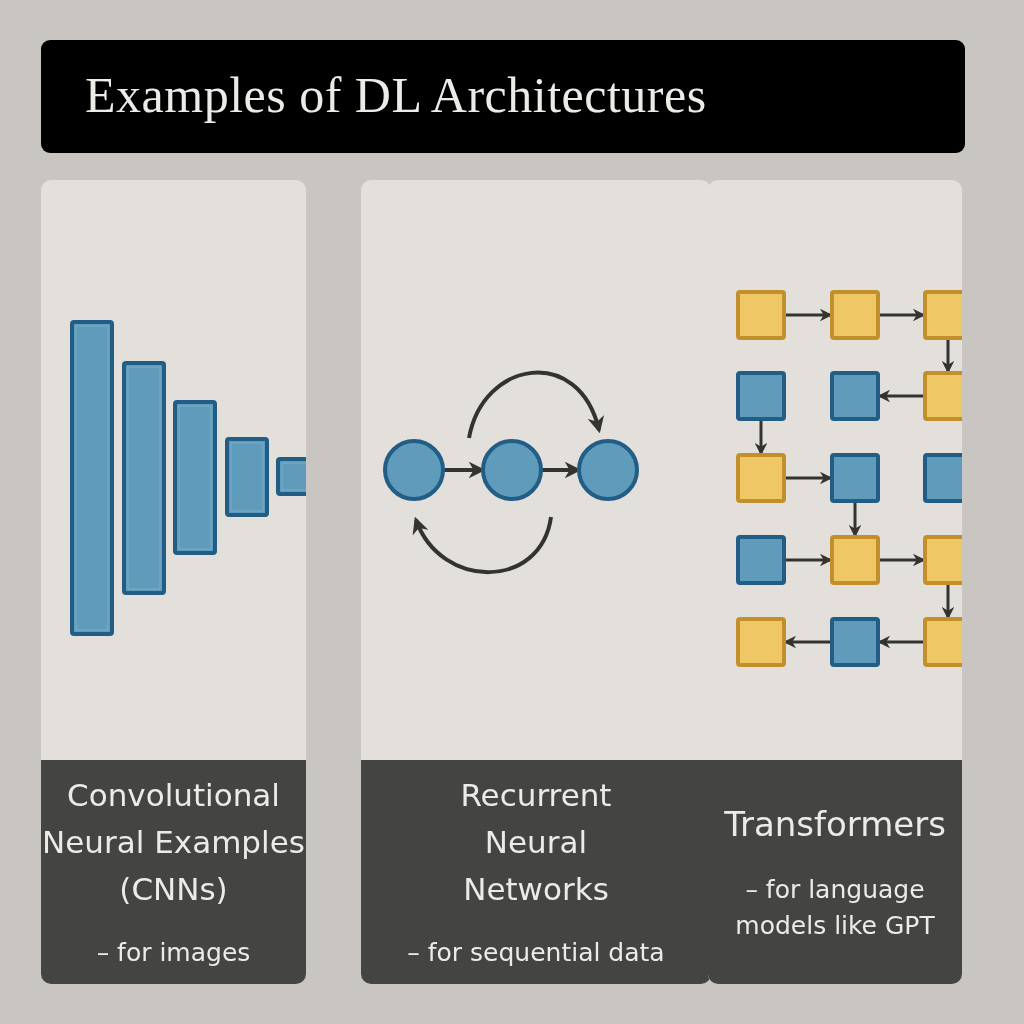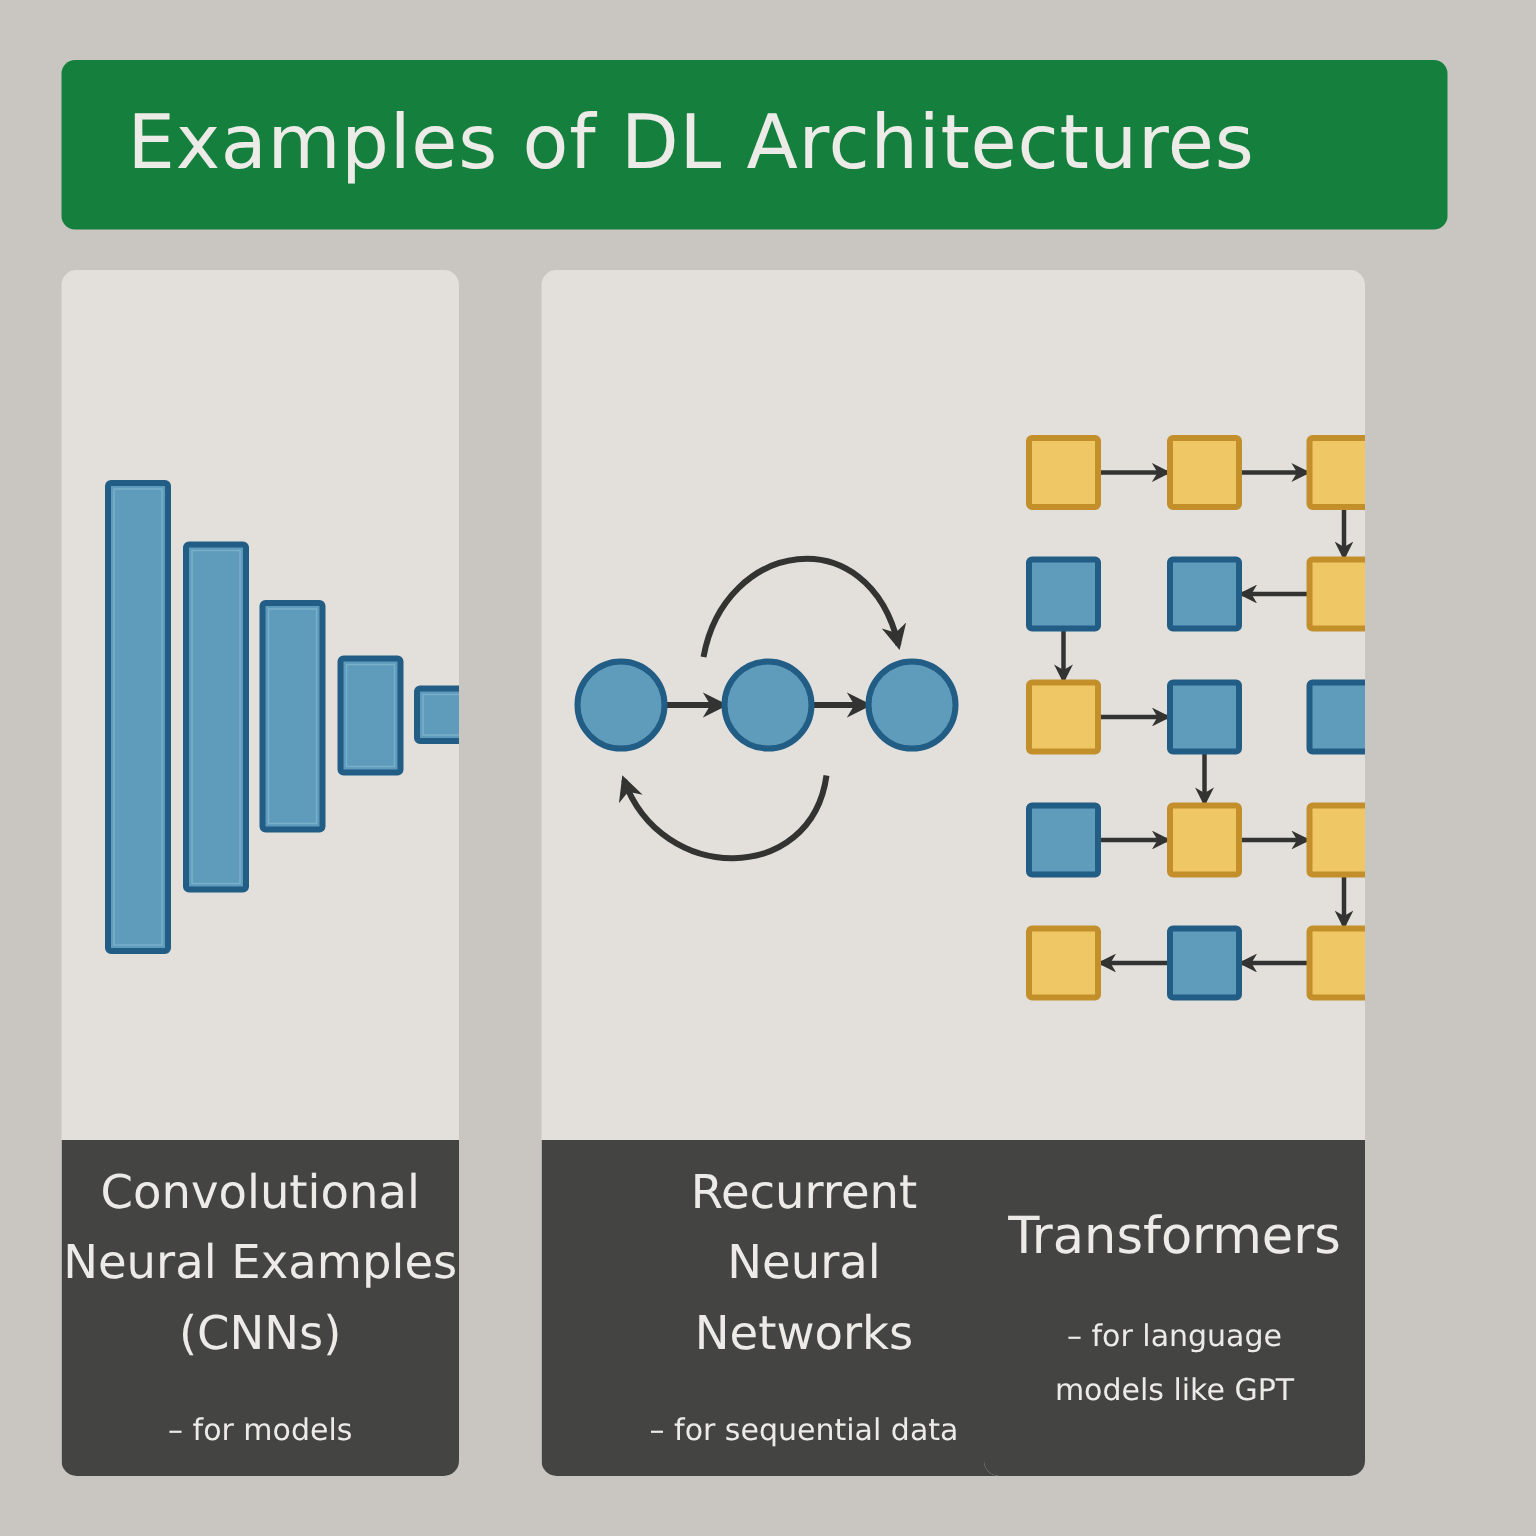--- a/index.html
+++ b/index.html
@@ -1,25 +1,25 @@
 <!DOCTYPE html>
 <html><head>
 <meta charset="utf-8">
 <style>
   html,body{margin:0;padding:0;}
   body{width:1024px;height:1024px;background:#c9c6c1;position:relative;overflow:hidden;font-family:"DejaVu Sans",sans-serif;}
-  .header{position:absolute;left:41px;top:40px;width:924px;height:113px;background:#15803d;border-radius:9px;}
+  .header{position:absolute;left:41px;top:40px;width:924px;height:113px;background:#000000;border-radius:9px;font-family:Liberation Serif, serif;}
   .header-title{position:absolute;left:44px;top:26px;font-size:50px;color:#ecebe7;letter-spacing:0.5px;white-space:nowrap;}
   .panel{position:absolute;top:180px;height:804px;background:#e3e0dc;border-radius:10px;overflow:hidden;}
   .p1{left:41px;width:265px;}
   .p2{left:361px;width:302px;padding-left:48px;}
-  .p3{left:656px;width:254px;}
+  .p3{left:708px;width:254px;}
   .caption{position:absolute;left:0;right:0;bottom:0;height:224px;background:#444542;display:flex;flex-direction:column;justify-content:center;align-items:center;text-align:center;color:#ecebe7;}
   .cap-title{font-size:31px;line-height:47px;}
-  .cap-sub{font-size:20px;line-height:40px;margin-top:20px;}
+  .cap-sub{font-size:25px;line-height:40px;margin-top:20px;}
   .p3 .cap-title{font-size:34px;margin-bottom:4px;}
   .p3 .cap-sub{line-height:36px;}
   svg{position:absolute;left:0;top:0;}
 </style>
 </head>
 <body>
 
 <div class="header">
   <div class="header-title">Examples of DL Architectures</div>
 </div>
@@ -36,21 +36,21 @@
       <rect x="190" y="263" width="32" height="68" fill="none" stroke="#8cbcd4" stroke-width="1" opacity="0.6"></rect>
       <rect x="237" y="279" width="39" height="35" rx="2" fill="#5f9bbb" stroke="#215d85" stroke-width="4"></rect>
       <rect x="241" y="283" width="31" height="27" fill="none" stroke="#8cbcd4" stroke-width="1" opacity="0.6"></rect>
     </svg>
   <div class="caption">
     <div class="cap-title">
       <div>Convolutional</div>
       <div>Neural Examples</div>
       <div>(CNNs)</div>
     </div>
-    <div class="cap-sub">– for models</div>
+    <div class="cap-sub">– for images</div>
   </div>
 </div>
 
 <div class="panel p2">
   <svg id="svg-rnn" width="302" height="580">
       <defs>
         <marker id="ah-rnn" viewBox="0 0 10 10" refX="8" refY="5" markerWidth="4.2" markerHeight="4.2" orient="auto">
           <path d="M0,0 L10,5 L0,10 L3,5 Z" fill="#333431"></path>
         </marker>
       </defs>

